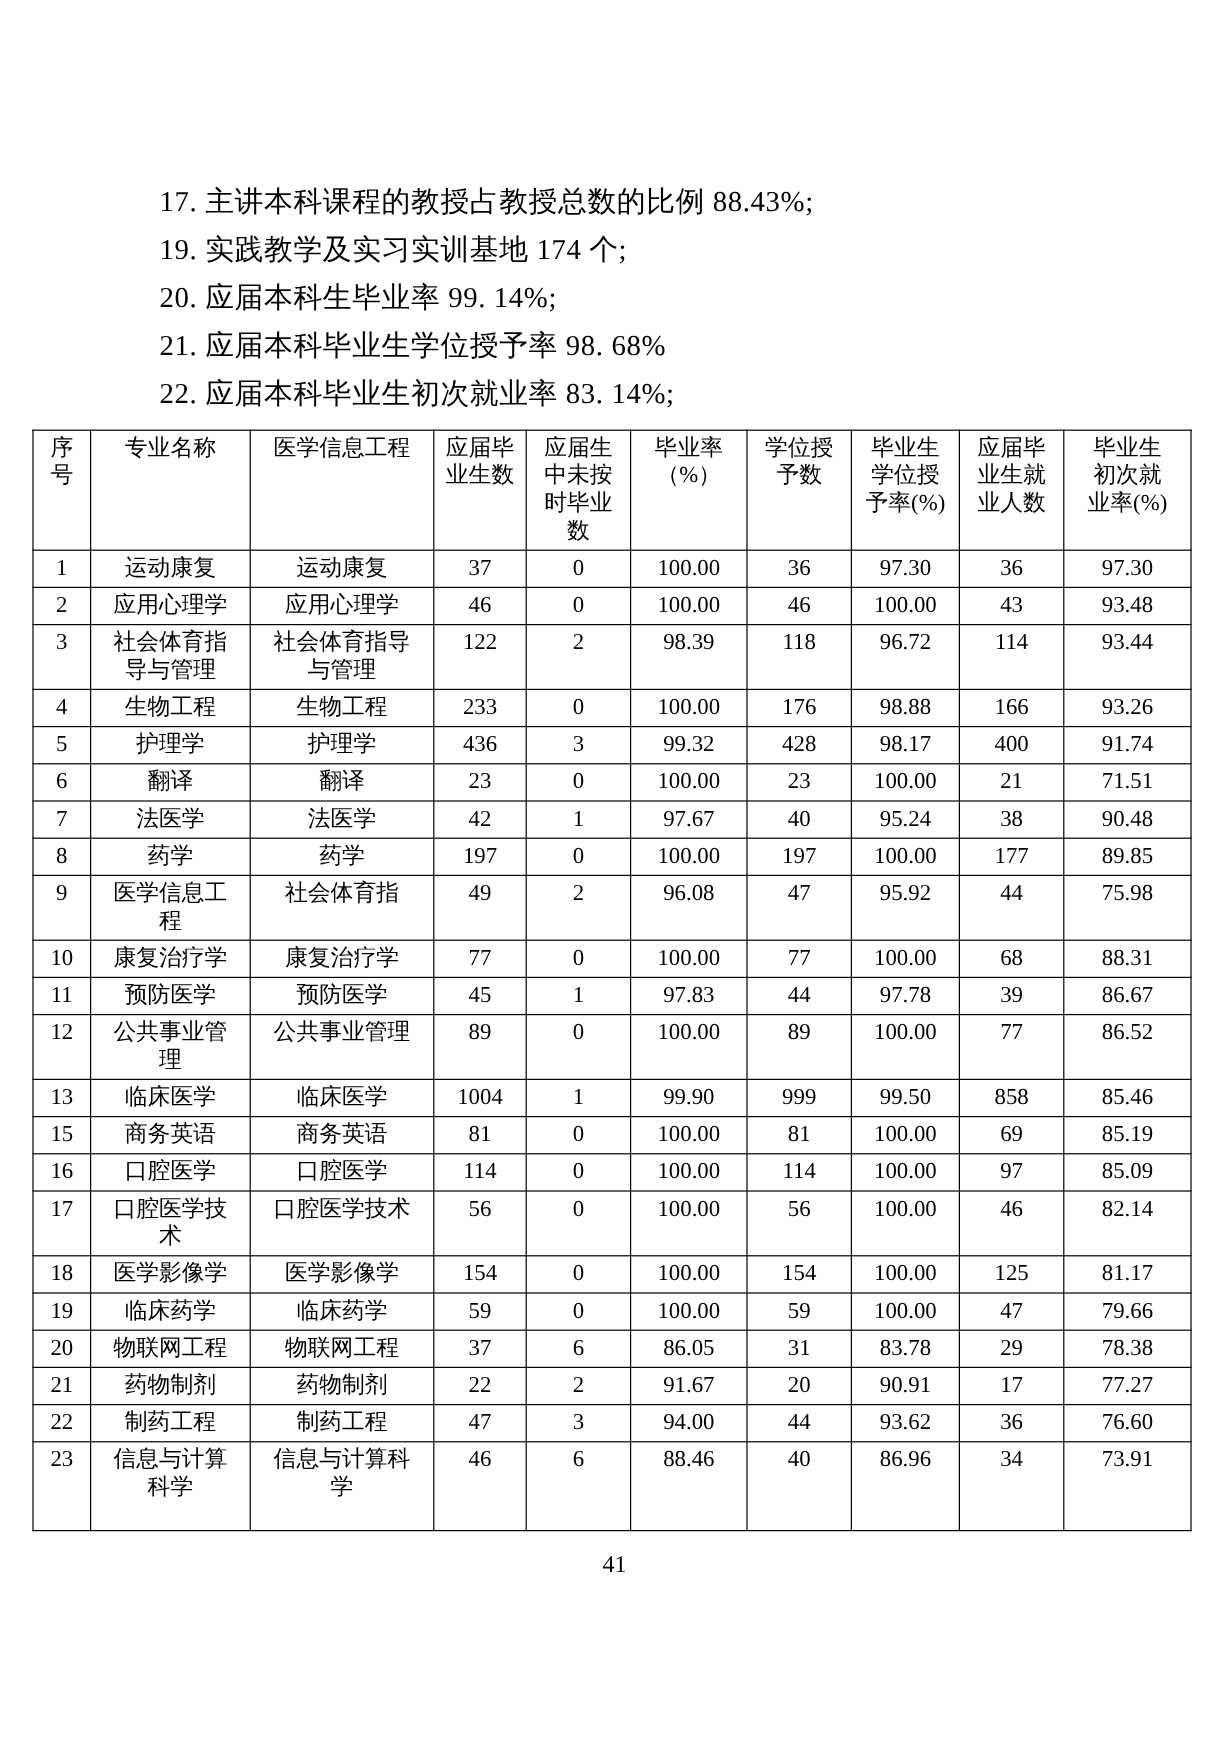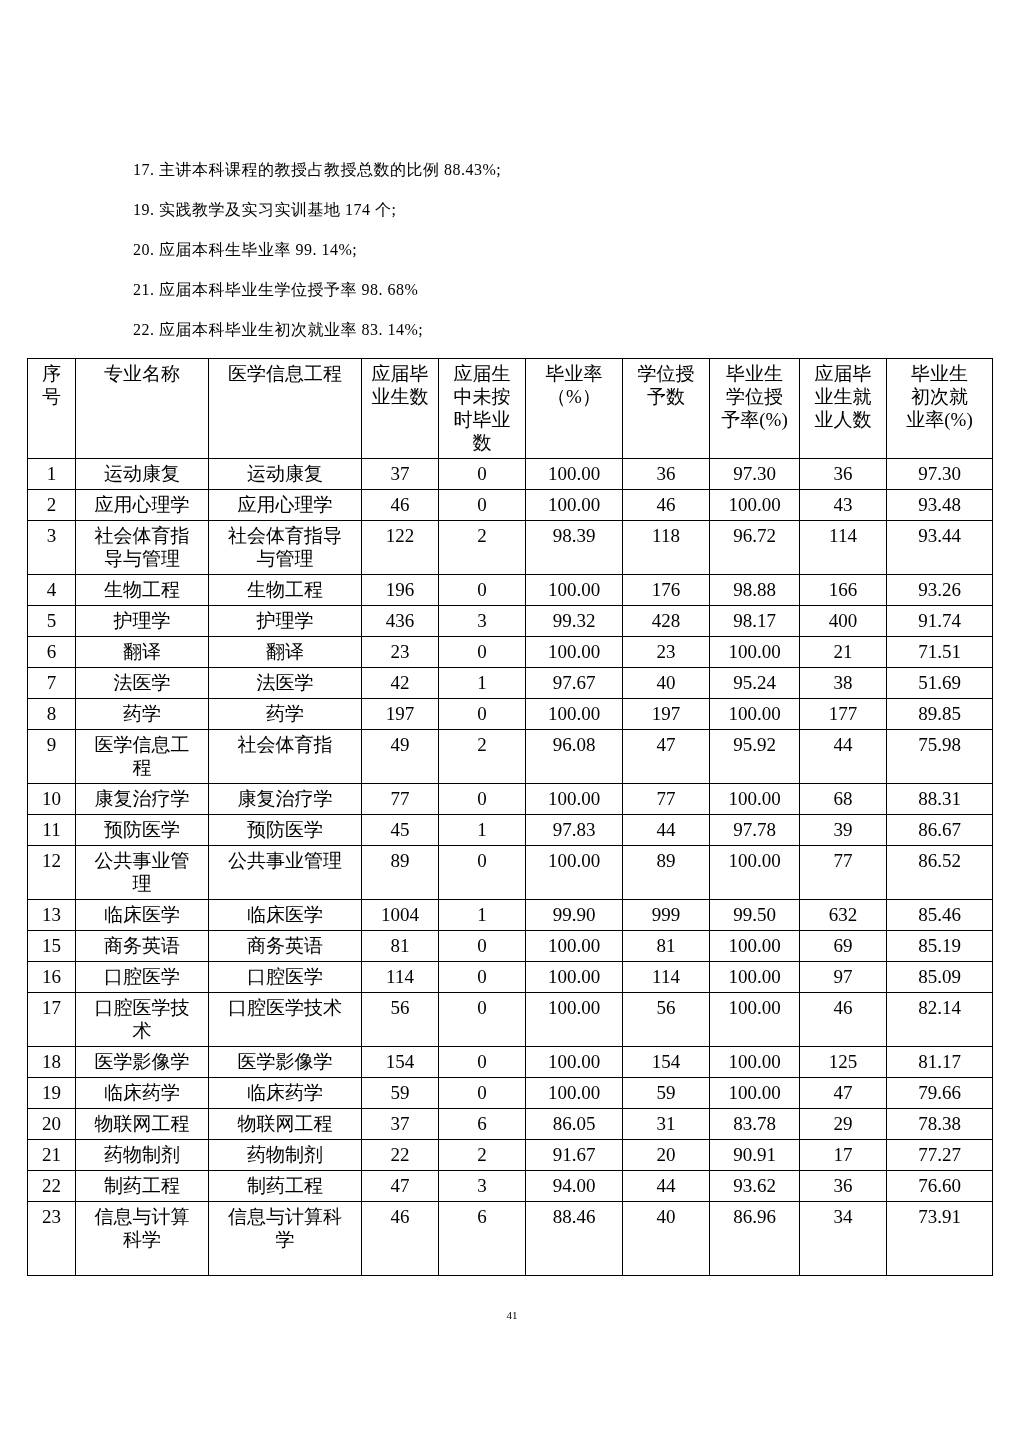--- a/index.html
+++ b/index.html
@@ -15,21 +15,21 @@
     height: 1448px;
     background: #ffffff;
     overflow: hidden;
   }
   .stat-list {
     margin: 0;
     padding: 158px 0 0 133px;
     list-style: none;
   }
   .stat-list li {
-    font-size: 16px;
+    font-size: 24px;
     line-height: 23px;
     margin-bottom: 17px;
     letter-spacing: 0.5px;
     white-space: nowrap;
   }
   table.data-table {
     margin: 14px 0 0 27px;
     width: 965px;
     table-layout: fixed;
     border-collapse: collapse;
@@ -43,23 +43,23 @@
     text-align: center;
     vertical-align: top;
     padding: 3px 1px 4px 1px;
     white-space: pre-line;
     overflow: hidden;
   }
   table.data-table tbody tr:last-child td {
     padding-bottom: 24px;
   }
   .page-number {
-    margin-top: 33px;
+    margin-top: 17px;
     text-align: center;
-    font-size: 11px;
+    font-size: 20px;
     font-family: "Liberation Serif", "DejaVu Serif", serif;
   }
 </style>
 </head>
 <body>
 
 <div class="page">
 
   <ul class="stat-list">
     <li>17. 主讲本科课程的教授占教授总数的比例 88.43%;</li>
@@ -145,21 +145,21 @@
           <td>98.39</td>
           <td>118</td>
           <td>96.72</td>
           <td>114</td>
           <td>93.44</td>
         </tr>
         <tr>
           <td>4</td>
           <td>生物工程</td>
           <td>生物工程</td>
-          <td>196</td>
+          <td>233</td>
           <td>0</td>
           <td>100.00</td>
           <td>176</td>
           <td>98.88</td>
           <td>166</td>
           <td>93.26</td>
         </tr>
         <tr>
           <td>5</td>
           <td>护理学</td>
@@ -187,21 +187,21 @@
         <tr>
           <td>7</td>
           <td>法医学</td>
           <td>法医学</td>
           <td>42</td>
           <td>1</td>
           <td>97.67</td>
           <td>40</td>
           <td>95.24</td>
           <td>38</td>
-          <td>51.69</td>
+          <td>90.48</td>
         </tr>
         <tr>
           <td>8</td>
           <td>药学</td>
           <td>药学</td>
           <td>197</td>
           <td>0</td>
           <td>100.00</td>
           <td>197</td>
           <td>100.00</td>
@@ -260,21 +260,21 @@
         </tr>
         <tr>
           <td>13</td>
           <td>临床医学</td>
           <td>临床医学</td>
           <td>1004</td>
           <td>1</td>
           <td>99.90</td>
           <td>999</td>
           <td>99.50</td>
-          <td>632</td>
+          <td>858</td>
           <td>85.46</td>
         </tr>
         <tr>
           <td>15</td>
           <td>商务英语</td>
           <td>商务英语</td>
           <td>81</td>
           <td>0</td>
           <td>100.00</td>
           <td>81</td>

